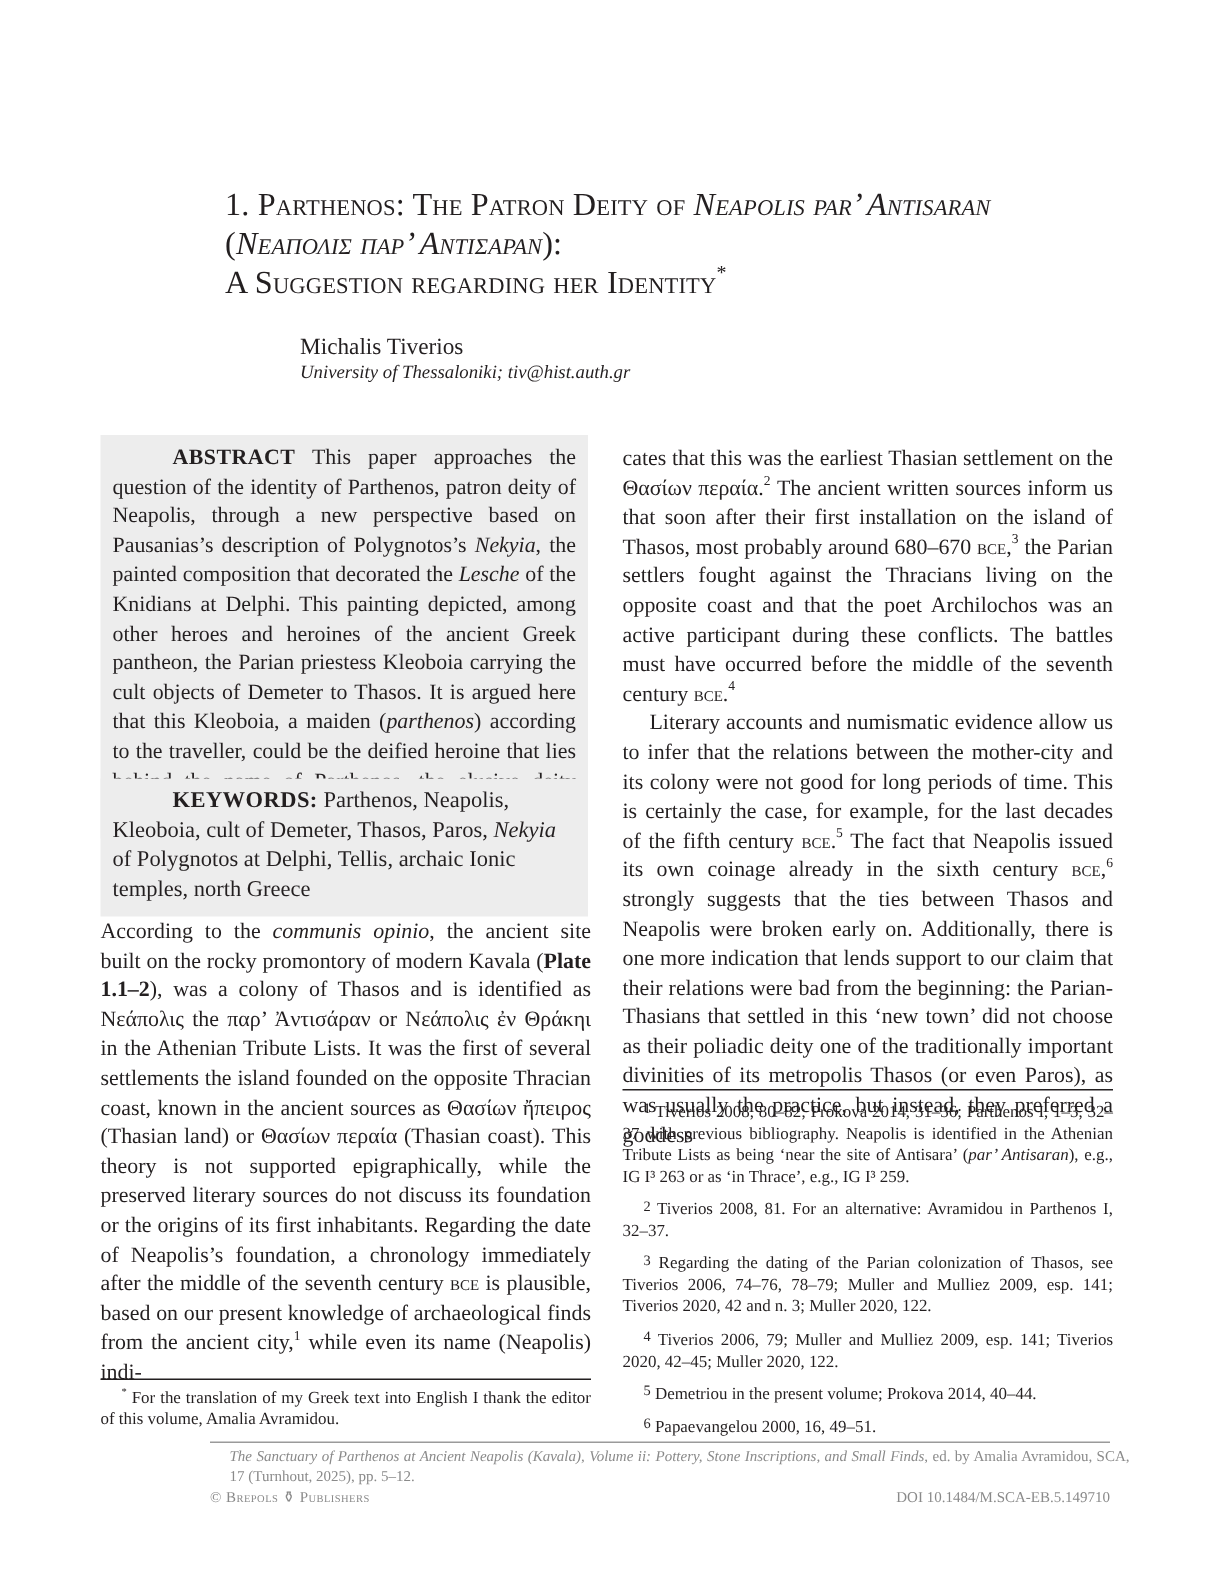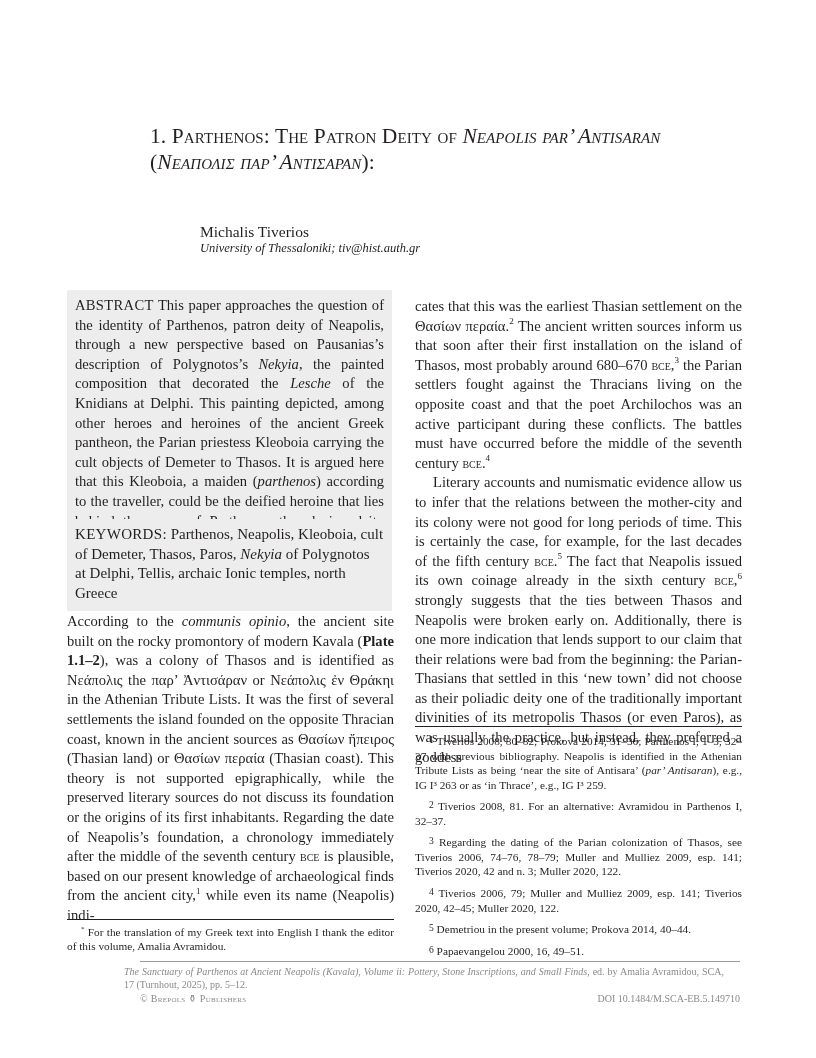--- a/index.html
+++ b/index.html
@@ -30,21 +30,21 @@
   .abstract-box {
     position: absolute; left: 67px; top: 290px; width: 325px;
     background: #ededed; padding: 6px 8px 8px 8px; box-sizing: border-box;
     font-size: 14.6px; line-height: 19.6px; text-align: justify;
   }
   .keywords-box {
     position: absolute; left: 67px; top: 519px; width: 325px;
     background: #ededed; padding: 6px 8px 8px 8px; box-sizing: border-box;
     font-size: 15px; line-height: 19.6px; text-align: left;
   }
-  .label { font-weight: normal; letter-spacing: 0.3px; }
+  .label { font-weight: bold; letter-spacing: 0.3px; margin-left: 40px; }
 
   .body-left { position: absolute; left: 67px; top: 612px; width: 327px;
     font-size: 14.6px; line-height: 19.6px; text-align: justify; }
   .body-right { position: absolute; left: 415px; top: 297px; width: 327px;
     font-size: 14.6px; line-height: 19.6px; text-align: justify; }
   .body-right p { margin: 0; }
   .body-right p.indent { text-indent: 18px; }
   .body-left p { margin: 0; }
 
   .fn-rule { position: absolute; height: 1px; background: #231f20; }
@@ -54,34 +54,35 @@
   .footnotes-left { position: absolute; left: 67px; top: 925px; width: 327px;
     font-size: 11.3px; line-height: 14.2px; text-align: justify; }
   .footnotes-left p { margin: 0; text-indent: 14px; }
 
   .footnotes-right { position: absolute; left: 415px; top: 733px; width: 327px;
     font-size: 11.3px; line-height: 14.4px; text-align: justify; }
   .footnotes-right p { margin: 0 0 6px 0; text-indent: 14px; }
   .fn-num { font-size: 0.85em; vertical-align: 0.25em; }
 
   .page-foot-rule { position: absolute; left: 140px; top: 961px; width: 600px; height: 1px; background: #9a9a9a; }
-  .page-foot { position: absolute; left: 124px; top: 966px; width: 600px;
+  .page-foot { position: absolute; left: 153px; top: 966px; width: 600px;
     font-size: 10px; line-height: 12.5px; color: #8a8a8a; text-align: justify; }
   .page-foot .cite { font-style: italic; }
   .page-foot-bottom { position: absolute; left: 140px; top: 993px; width: 600px;
     font-size: 10px; line-height: 12px; color: #8a8a8a; }
   .publisher { position: absolute; left: 0; top: 0; font-variant: small-caps; letter-spacing: 0.3px; }
   .doi { position: absolute; right: 0; top: 0; }
 </style>
 </head>
 <body>
 
 <div class="title-block">
   <span class="line"><span>1. </span><span class="caps">Parthenos: The Patron Deity of </span><span class="caps it">Neapolis par’ Antisaran</span></span>
   <span class="line"><span>(</span><span class="caps it">Νεαπολις παρ’ Αντισαραν</span><span>):</span></span>
+  <span class="line"><span class="caps">A Suggestion regarding her Identity</span><sup>*</sup></span>
 </div>
 
 <div class="author-block">
   <span class="author-name">Michalis Tiverios</span>
   <span class="author-affil">University of Thessaloniki; tiv@hist.auth.gr</span>
 </div>
 
 <div class="abstract-box">
   <span class="label">ABSTRACT</span><span> This paper approaches the question of the identity of Parthenos, patron deity of Neapolis, through a new perspective based on Pausanias’s description of Polygnotos’s </span><span class="it">Nekyia</span><span>, the painted composition that decorated the </span><span class="it">Lesche</span><span> of the Knidians at Delphi. This painting depicted, among other heroes and heroines of the ancient Greek pantheon, the Parian priestess Kleoboia carrying the cult objects of Demeter to Thasos. It is argued here that this Kleoboia, a maiden (</span><span class="it">parthenos</span><span>) according to the traveller, could be the deified heroine that lies behind the name of Parthenos, the elusive deity worshipped at the Thasian colony of Neapolis.</span>
 </div>

